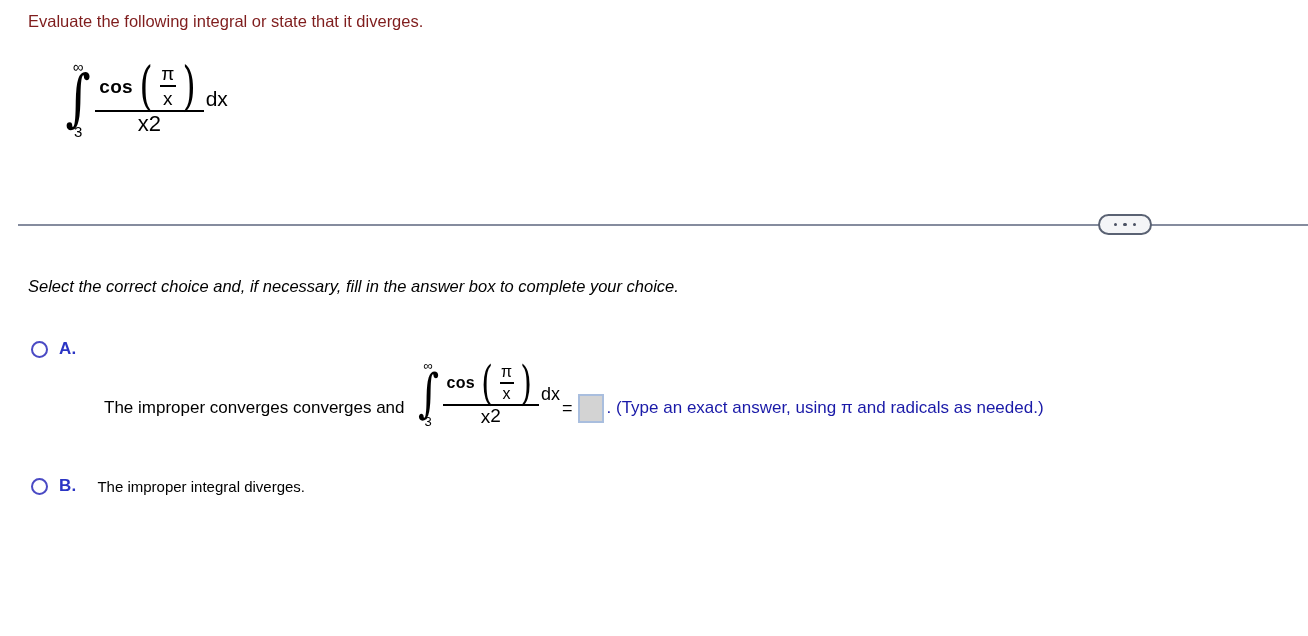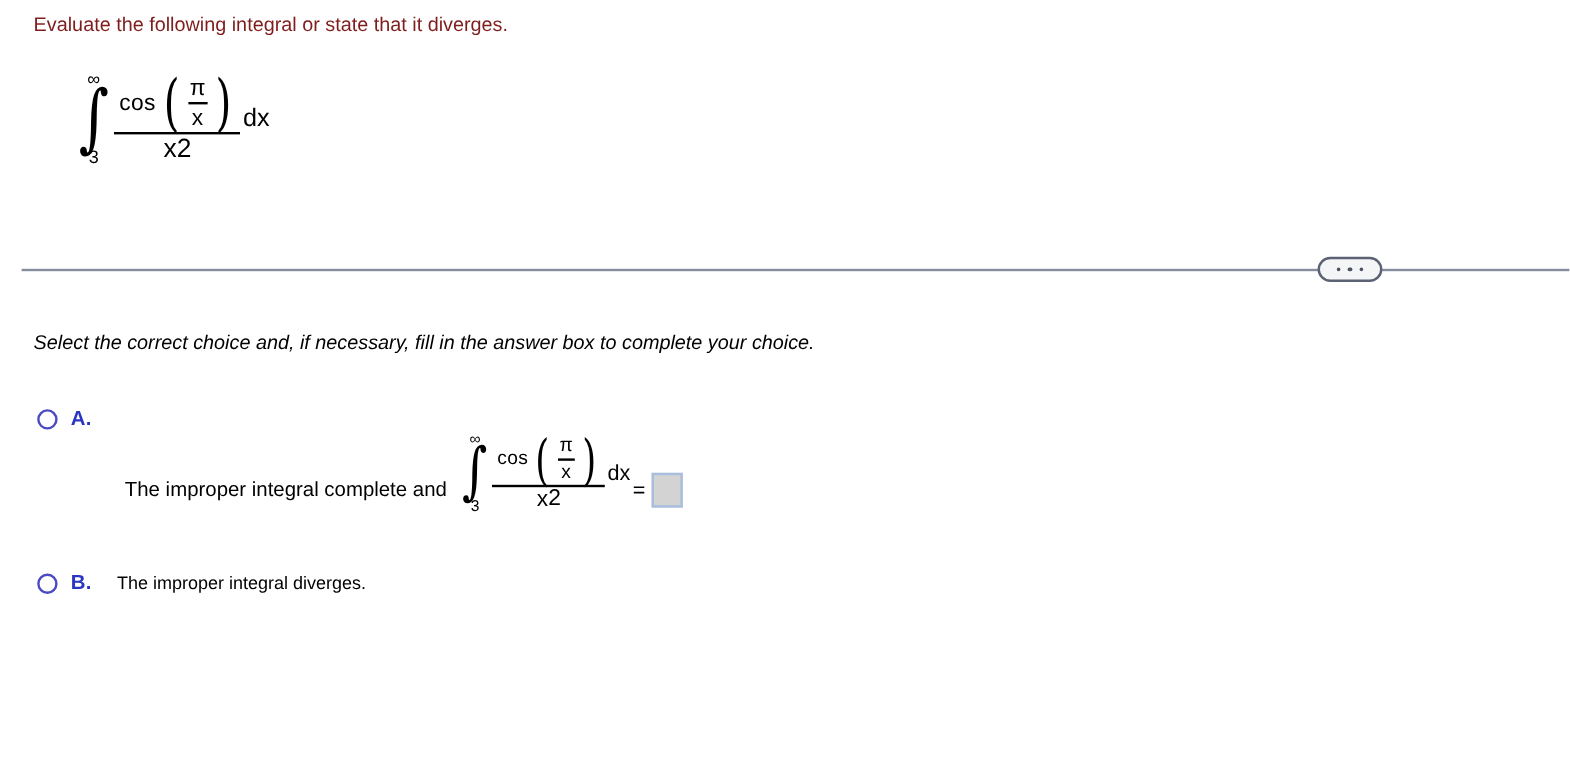--- a/index.html
+++ b/index.html
@@ -72,21 +72,21 @@
     padding: 1px 4px;
     white-space: nowrap;
   }
   .frac > .bar {
     width: 100%;
     height: 2px;
     background: #000;
   }
 
   .cosfn {
-    font-weight: normal;
+    font-weight: bold;
     font-size: 19px;
     letter-spacing: 0.3px;
     padding-right: 3px;
   }
   .paren {
     font-family: "DejaVu Serif", serif;
     font-weight: 300;
     display: inline-block;
     transform: scaleX(0.65);
   }
@@ -303,21 +303,21 @@
 </div>
 
 <div class="select-line">Select the correct choice and, if necessary, fill in the answer box to complete your choice.</div>
 
 <div class="choice-a-head">
   <span class="radio"></span>
   <span class="opt-letter">A.</span>
 </div>
 
 <div class="choice-a-body">
-  <span class="a-lead">The improper integral complete and</span>
+  <span class="a-lead">The improper converges converges and</span>
 
   <span class="math" id="answer-integral">
     <span class="intsym">
       <span class="lim upper">∞</span>
       <span class="glyph">∫</span>
       <span class="lim lower">3</span>
     </span>
     <span class="frac">
       <span class="num">
         <span class="cosfn">cos</span>
@@ -333,19 +333,20 @@
       <span class="den">
         <span class="denvar">x</span>
           <span class="sup denvar">2</span>
       </span>
     </span>
     <span class="dxlabel">dx</span>
   </span>
 
   <span class="eq-sign">=</span>
   <span class="answer-box"></span>
+  <span class="hint-text">. (Type an exact answer, using π and radicals as needed.)</span>
 </div>
 
 <div class="choice-b-row">
   <span class="radio"></span>
   <span class="opt-letter">B.</span>
   <span class="b-text">The improper integral diverges.</span>
 </div>
 
 </body></html>

